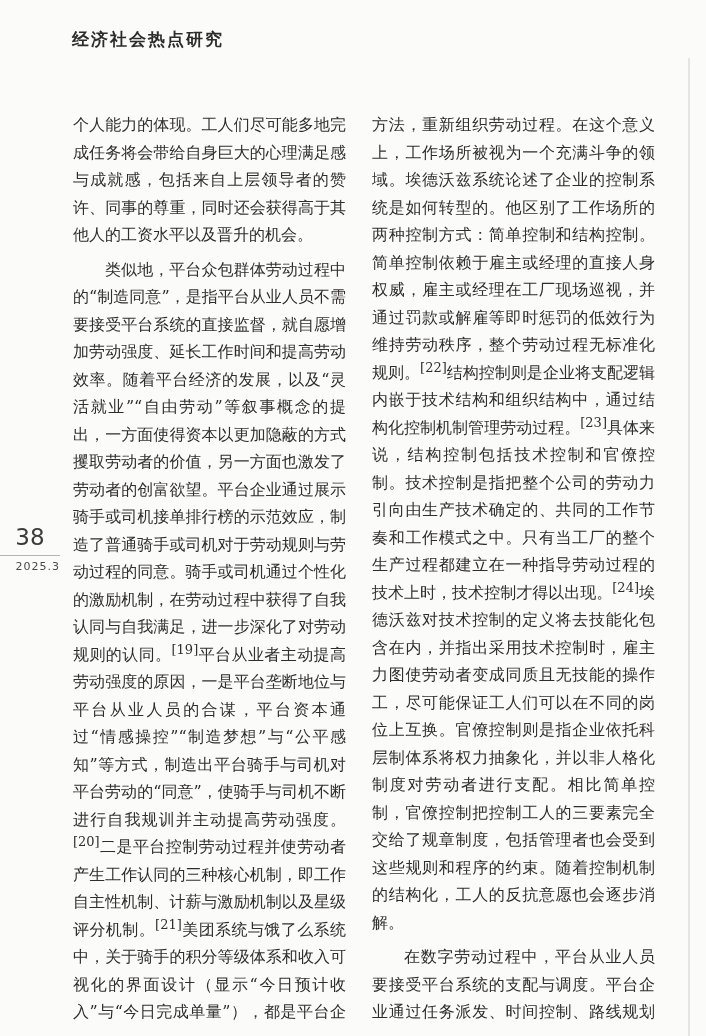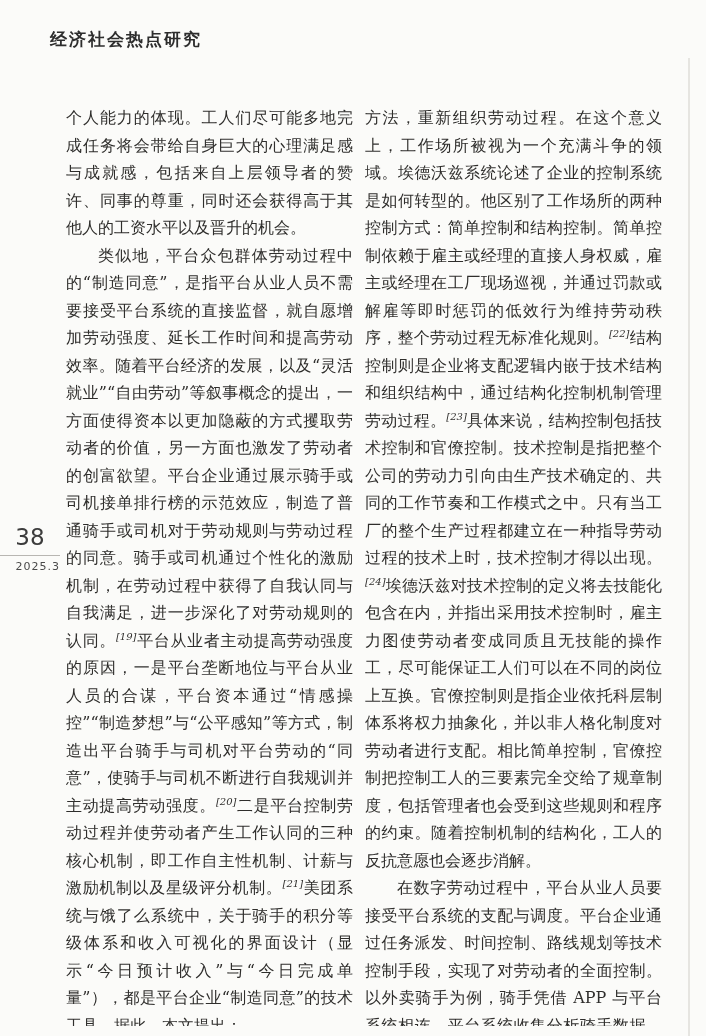--- a/index.html
+++ b/index.html
@@ -4,21 +4,21 @@
 <style>
   html,body{margin:0;padding:0;}
   body{
     width:706px;height:1036px;
     background:#fbfbf9;
     font-family:"DejaVu Serif","Liberation Serif",serif;
     position:relative;
     overflow:hidden;
   }
   .page-header{
-    position:absolute;left:50px;top:28px;
+    position:absolute;left:72px;top:28px;
     font-size:17px;font-weight:bold;color:#2d2d2d;
     letter-spacing:2px;
   }
   .margin-block{
     position:absolute;left:0;top:524px;width:60px;
     text-align:center;
   }
   .page-number{
     font-family:"DejaVu Sans","Liberation Sans",sans-serif;
     font-size:23px;color:#3c3c3c;line-height:26px;text-align:center;
@@ -33,32 +33,31 @@
   }
   .columns{
     position:absolute;left:66px;top:104px;
     width:596px;height:922px;
     display:flex;gap:12px;overflow:hidden;
   }
   .col{overflow:hidden;height:100%;}
   .col-left{width:287px;}
   .col-right{width:297px;}
   p.para{
-    margin:0;padding:0;
+    margin:7px;padding:0;
     font-size:16px;line-height:27.5px;
     color:#2f2e2c;
     text-align:justify;
     text-justify:inter-ideograph;
   }
   p.indent{text-indent:2em;}
   sup.fn{
-    font-size:10px;color:#2f2e2c;
+    font-size:13px;color:#2f2e2c;
     vertical-align:super;line-height:0;
     letter-spacing:0;
-    font-style:italic;
   }
   .edge-line{
     position:absolute;right:16px;top:58px;bottom:0;
     width:2px;background:#e6e5e1;
   }
 </style>
 </head>
 <body>
 
 <div class="page-header">

